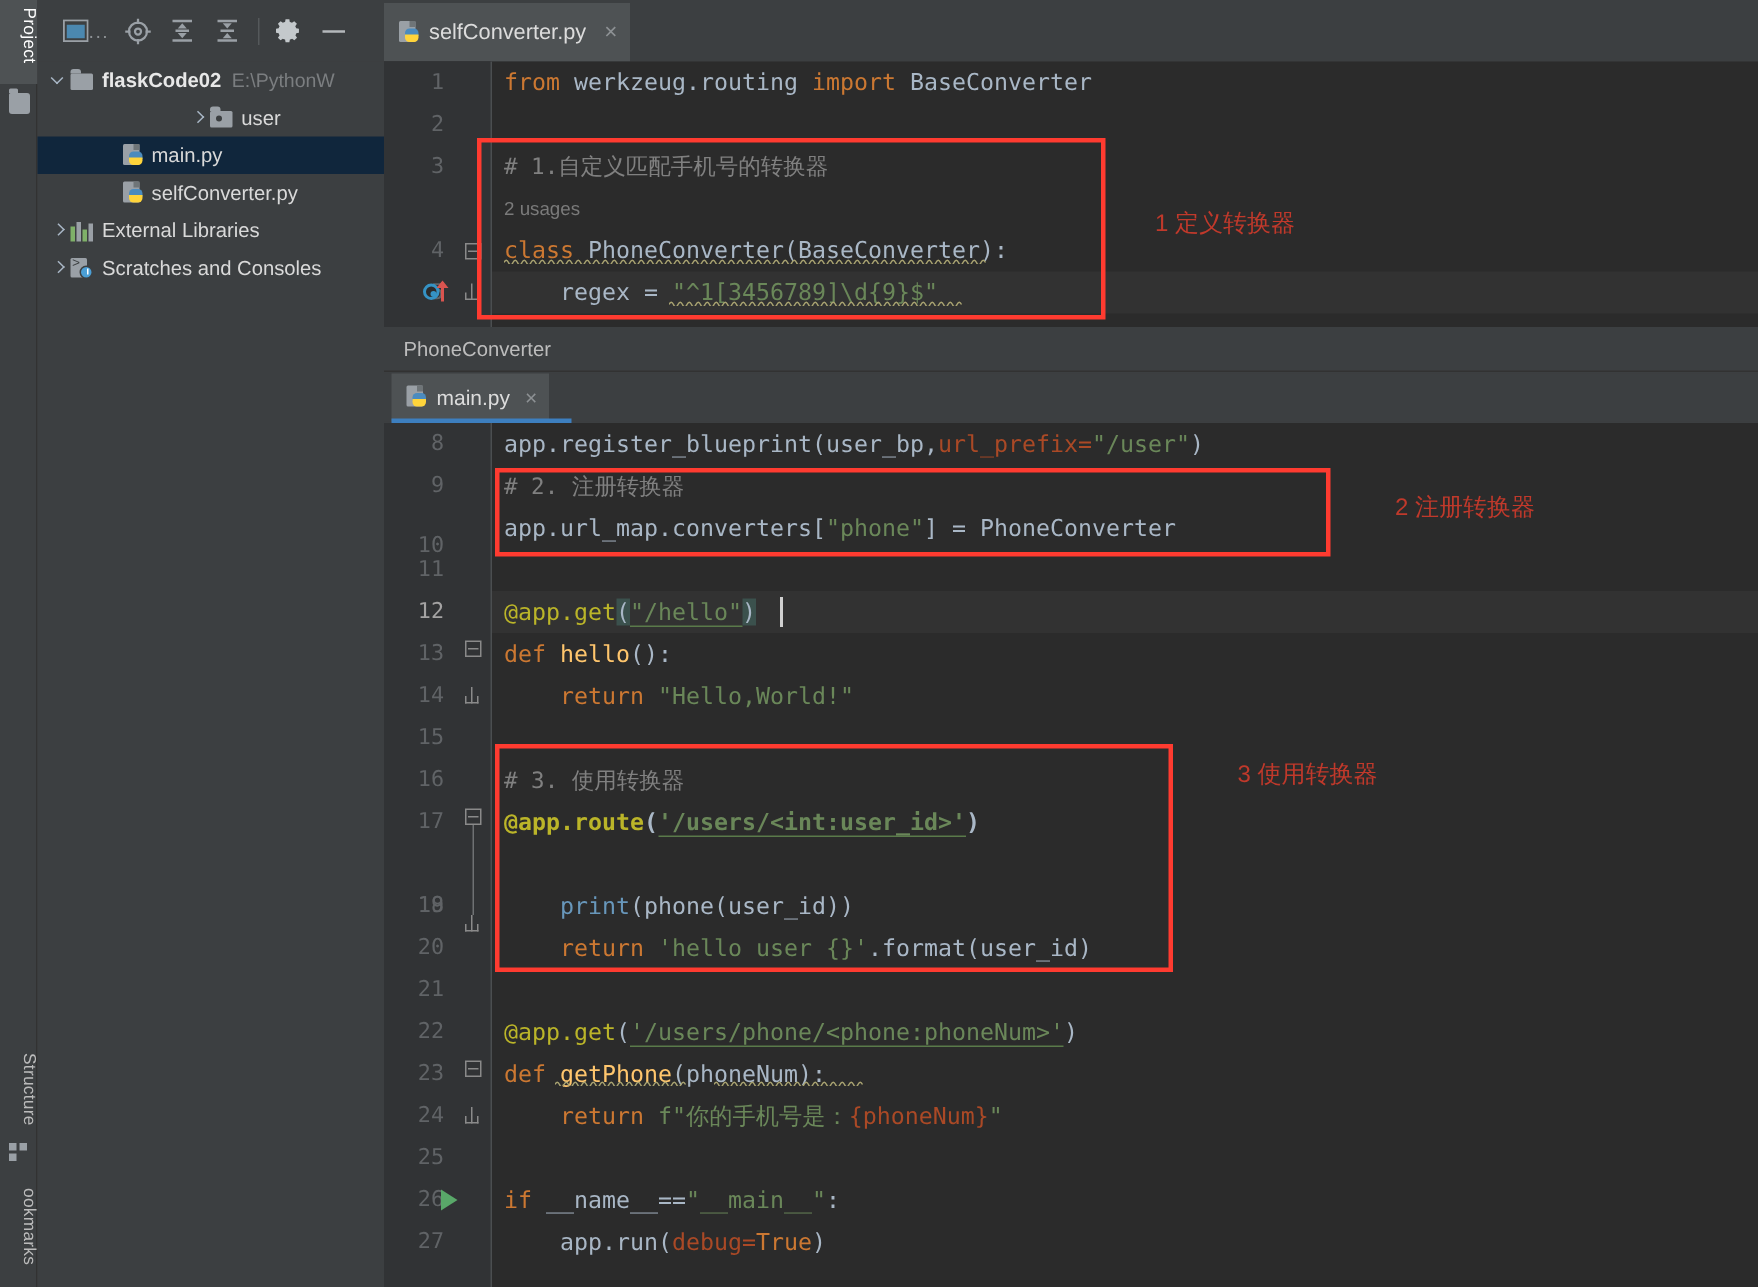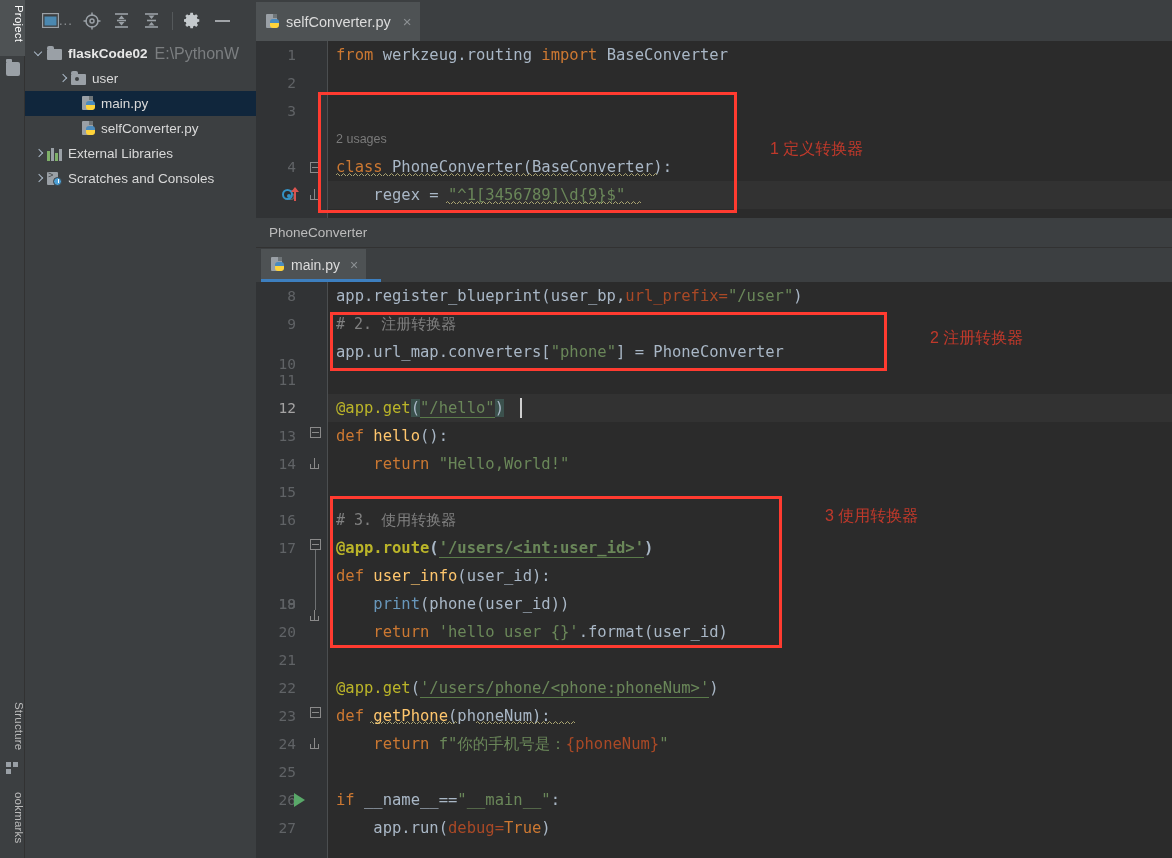--- a/index.html
+++ b/index.html
@@ -69,21 +69,21 @@
     width: 14px; height: 14px; display:inline-block; position: relative; flex: none;
   }
   .chev:after{
     content:""; position:absolute; left:3px; top:3.5px;
     width:5px; height:5px; border-right:1.6px solid #a9b7c6; border-bottom:1.6px solid #a9b7c6;
     transform: rotate(-45deg);
   }
   .chev.down:after{ transform: rotate(45deg); left:2px; top:2px;}
   .tree-label { margin-left: 5px; }
   .tree-label.bold { font-weight: bold; color: #e8e8e8; }
-  .tree-sub { margin-left: 7px; color: #7b7e80; font-size: 16px; }
+  .tree-sub { margin-left: 7px; color: #7b7e80; font-size: 13px; }
   .icon16 { width:16px; height:16px; position:relative; flex:none; }
 
   
   .ic-folder { background:#9aa0a6; border-radius:1px; width:15px; height:11px; margin-top:3px;}
   .ic-folder:before{ content:""; position:absolute; left:0; top:-3px; width:7px;height:3px;
      background:#9aa0a6; border-radius:2px 2px 0 0;}
   .ic-folder.src:after{ content:""; position:absolute; left:4px; top:3px; width:4px;height:4px;
      border-radius:50%; background:#3c3f41;}
 
   
@@ -311,21 +311,21 @@
 
       <div class="tree-row" style="padding-left:8px;">
         <span class="chev down"></span>
         <span class="icon16">
             <span class="ic-folder" style="position:absolute;left:0;"></span>
           </span>
         <span class="tree-label bold">flaskCode02</span>
         <span class="tree-sub">E:\PythonW</span>
       </div>
 
-      <div class="tree-row" style="padding-left:32px;">
+      <div class="tree-row" style="padding-left:32px;justify-content:center;">
         <span class="chev"></span>
         <span class="icon16">
             <span class="ic-folder src" style="position:absolute;left:0;"></span>
           </span>
         <span class="tree-label">user</span>
       </div>
 
       <div class="tree-row selected" style="padding-left:57px;">
         <span class="icon16 ic-py">
           <span class="sheet"></span>
@@ -398,20 +398,21 @@
       <div class="fold-end" style="left:54px; top:148px;">
         <span class="stem"></span>
           <span class="arrow"></span>
       </div>
     </div>
 
     <div class="code-area">
 
       <div class="cl" style="top:0px; left:8px;"><span class="kw">from</span><span class="id"> werkzeug.routing </span><span class="kw">import</span><span class="id"> BaseConverter</span></div>
 
+      <div class="cl cmt" style="top:56px; left:8px; font-size:15px;"># 1.自定义匹配手机号的转换器</div>
 
       <div class="cl usage" style="top:84px; left:8px;">2 usages</div>
 
       <div class="cl" style="top:112px; left:8px;"><span class="kw">class</span><span class="id"> PhoneConverter</span><span class="par">(</span><span class="id">BaseConverter</span><span class="par">):</span></div>
       <div class="squig" style="top:131px; left:8px; width:323px;">
         <svg width="323" height="4" viewBox="0 0 323 4" preserveAspectRatio="none">
           <path d="M0 3 Q1.5 0 3 3 T6 3 T9 3 T12 3 T15 3 T18 3 T21 3 T24 3 T27 3 T30 3 T33 3 T36 3 T39 3 T42 3 T45 3 T48 3 T51 3 T54 3 T57 3 T60 3 T63 3 T66 3 T69 3 T72 3 T75 3 T78 3 T81 3 T84 3 T87 3 T90 3 T93 3 T96 3 T99 3 T102 3 T105 3 T108 3 T111 3 T114 3 T117 3 T120 3 T123 3 T126 3 T129 3 T132 3 T135 3 T138 3 T141 3 T144 3 T147 3 T150 3 T153 3 T156 3 T159 3 T162 3 T165 3 T168 3 T171 3 T174 3 T177 3 T180 3 T183 3 T186 3 T189 3 T192 3 T195 3 T198 3 T201 3 T204 3 T207 3 T210 3 T213 3 T216 3 T219 3 T222 3 T225 3 T228 3 T231 3 T234 3 T237 3 T240 3 T243 3 T246 3 T249 3 T252 3 T255 3 T258 3 T261 3 T264 3 T267 3 T270 3 T273 3 T276 3 T279 3 T282 3 T285 3 T288 3 T291 3 T294 3 T297 3 T300 3 T303 3 T306 3 T309 3 T312 3 T315 3 T318 3 T321 3" fill="none" stroke="#a9a371" stroke-width="1"></path>
         </svg>
       </div>
 
@@ -512,21 +513,20 @@
         <div class="caret" style="top:116px; left:192px;"></div>
 
         <div class="cl" style="top:140px; left:8px;"><span class="kw">def</span><span class="fn"> hello</span><span class="par">():</span></div>
 
         <div class="cl" style="top:168px; left:8px;"><span class="kw">    return </span><span class="str">"Hello,World!"</span></div>
 
         <div class="cl cmt" style="top:224px; left:8px; font-size:15px;"># 3. 使用转换器</div>
 
         <div class="cl" style="top:252px; left:8px;font-weight:bold;"><span class="deco">@app.route</span><span class="par">(</span><span class="str uline-green">'/users/&lt;int:user_id&gt;'</span><span class="par">)</span></div>
 
-        <div class="cl" style="top:280px; left:8px;"><span class="kw">def</span><span class="fn"> user_info</span><span class="par">(user_id):</span></div>
 
         <div class="cl" style="top:308px; left:8px;"><span class="num">    print</span><span class="par">(phone(user_id))</span></div>
 
         <div class="cl" style="top:336px; left:8px;"><span class="kw">    return </span><span class="str">'hello user {}'</span><span class="id">.format(user_id)</span></div>
 
         <div class="cl" style="top:392px; left:8px;"><span class="deco">@app.get</span><span class="par">(</span><span class="str uline-green">'/users/phone/&lt;phone:phoneNum&gt;'</span><span class="par">)</span></div>
 
         <div class="cl" style="top:420px; left:8px;"><span class="kw">def</span><span class="fn"> getPhone</span><span class="par">(phoneNum):</span></div>
         <div class="squig" style="top:438px; left:42px; width:90px;">
           <svg width="90" height="4" viewBox="0 0 90 4" preserveAspectRatio="none">

